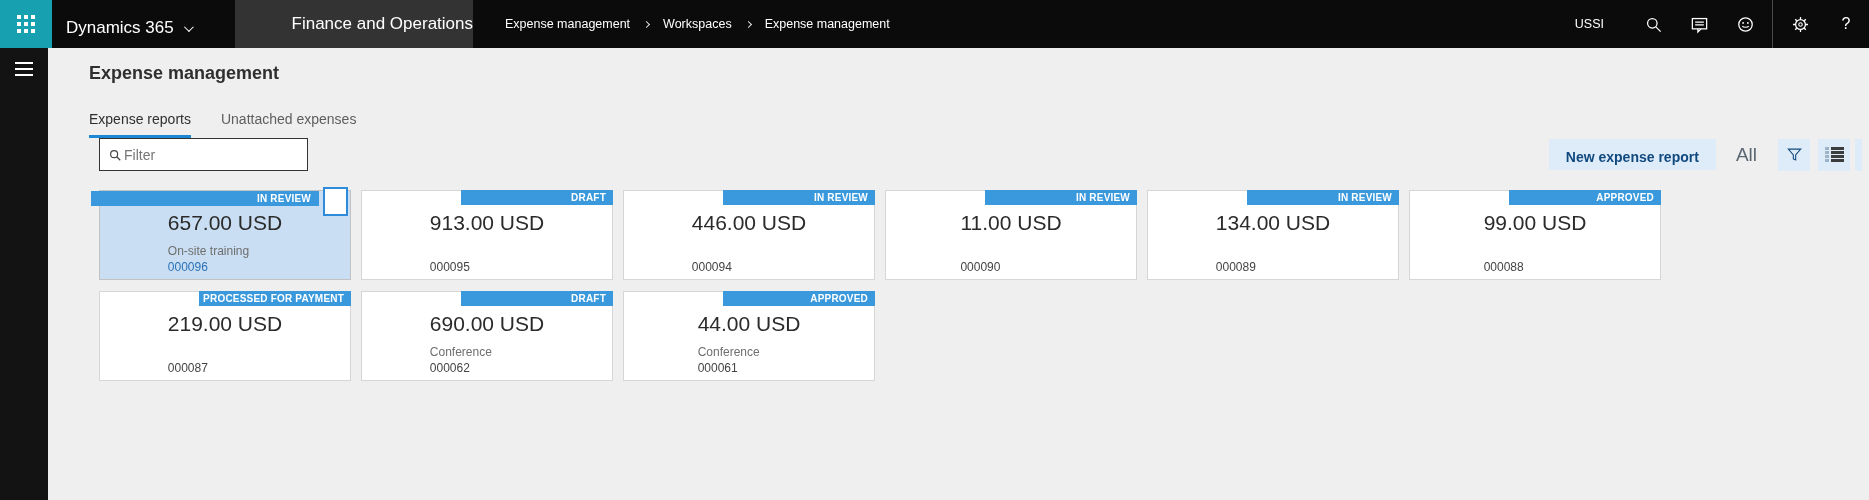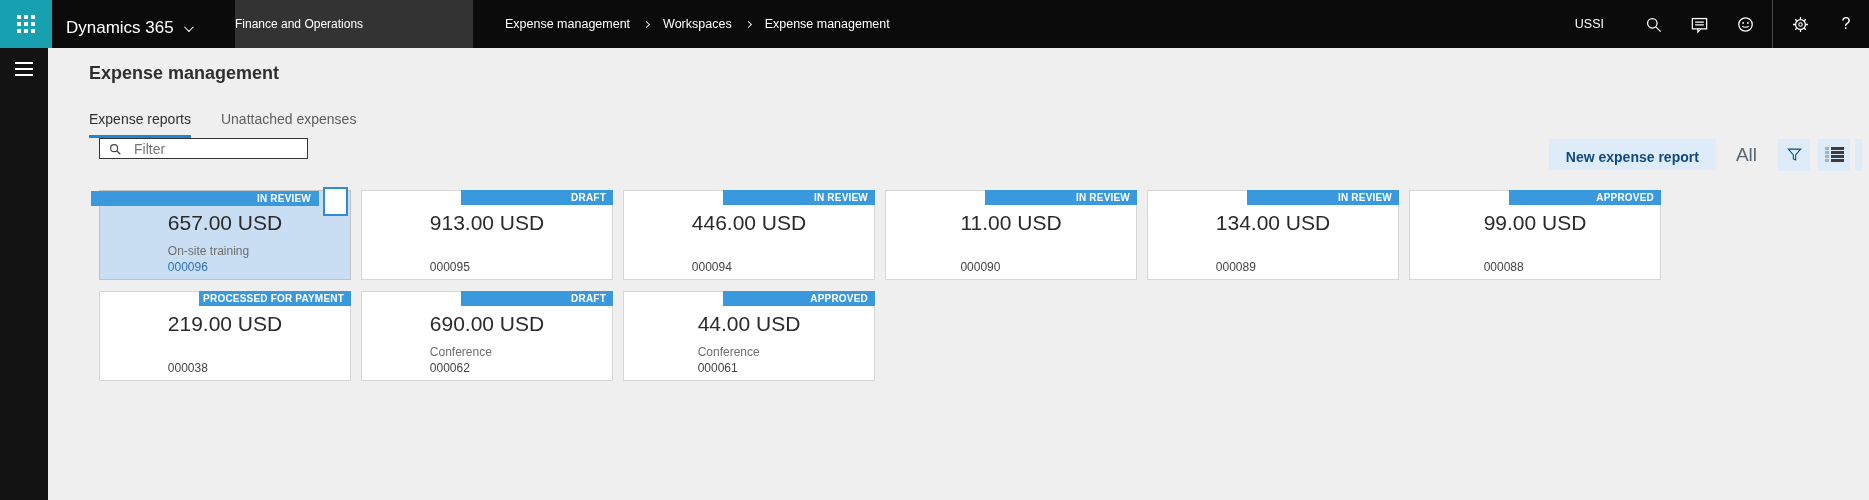--- a/index.html
+++ b/index.html
@@ -8,42 +8,42 @@
 
   
   .topbar { position:absolute; left:0; top:0; width:1869px; height:48px; background:#0b0b0b; color:#fff; z-index:5; }
   .waffle { position:absolute; left:0; top:0; width:52px; height:48px; background:var(--teal,#16a0b0); display:flex; align-items:center; justify-content:center; cursor:pointer; }
   .waffle-grid { display:grid; grid-template-columns:repeat(3,4px); grid-template-rows:repeat(3,4px); gap:3px; }
   .waffle-grid i { background:#fff; display:block; }
   .product { position:absolute; left:66px; top:0; height:56px; display:flex; align-items:center; gap:10px; font-size:17px; cursor:pointer; }
   .chev { width:7px; height:7px; border-right:1.5px solid #fff; border-bottom:1.5px solid #fff; display:inline-block; }
   .chev.down { transform:rotate(45deg) translateY(-2px); }
   .chev.right { transform:rotate(-45deg); width:5px; height:5px; border-color:#ddd; }
-  .appblock { position:absolute; left:235px; top:0; width:238px; height:48px; background:#333; display:flex; align-items:center; justify-content:flex-start; font-size:12px; cursor:pointer; }
+  .appblock { position:absolute; left:235px; top:0; width:238px; height:48px; background:#333; display:flex; align-items:center; justify-content:flex-end; font-size:17px; cursor:pointer; }
   .breadcrumb { position:absolute; left:505px; top:0; height:48px; display:flex; align-items:center; gap:14px; font-size:12.5px; }
   .breadcrumb .bc-item { cursor:pointer; }
   .tb-right { position:absolute; right:0; top:0; height:48px; display:flex; align-items:center; }
   .company { font-size:12.5px; margin-right:26px; cursor:pointer; }
   .tb-icon { width:20px; height:20px; margin:0 13px; display:flex; align-items:center; justify-content:center; cursor:pointer; }
   .tb-divider { width:1px; height:48px; background:#4a4a4a; margin:0 4px; }
   .help-q { font-size:16px; color:#fff; }
 
   
   .leftrail { position:absolute; left:0; top:48px; width:48px; height:452px; background:#131313; }
   .hamburger { width:48px; height:40px; padding:14px 15px; cursor:pointer; }
   .hamburger i { display:block; width:18px; height:2px; background:#fff; margin-bottom:4px; }
 
   
   .content { position:absolute; left:48px; top:48px; width:1821px; height:452px; background:#efefef; }
   .page-title { position:absolute; left:41px; top:15px; font-size:18px; color:#2f2f2f; }
   .tabs { position:absolute; left:41px; top:63px; display:flex; gap:30px; }
   .tab { font-size:14px; color:#605e5c; padding-bottom:8px; cursor:pointer; border-bottom:3px solid transparent; }
   .tab.active { color:#2f2f2f; border-bottom-color:var(--underline,#1e87d5); }
 
-  .filterbox { position:absolute; left:51px; top:90px; width:209px; height:21px; background:#fff; border:1px solid #333; display:flex; align-items:center; padding:0 8px; gap:12px; }
+  .filterbox { position:absolute; left:51px; top:90px; width:209px; height:33px; background:#fff; border:1px solid #333; display:flex; align-items:center; padding:0 8px; gap:2px; }
   .filterbox input { border:none; outline:none; font-size:14px; color:#333; width:160px; font-family:"Liberation Sans",sans-serif; background:transparent; }
   .filterbox input::placeholder { color:#767676; }
 
   .toolbar-right { position:absolute; right:7px; top:90px; height:33px; display:flex; align-items:center; }
   .btn-new { height:31px; background:var(--btnbg,#deecf9); color:var(--btntx,#10497e); border:none; font-family:"Liberation Sans",sans-serif; font-size:14px; font-weight:bold; padding:10px 17px; cursor:pointer; }
   .scope { font-size:19px; color:#5a6672; margin:0 13px 0 20px; cursor:pointer; }
   .icon-btn { width:32px; height:32px; background:var(--btnbg,#deecf9); margin-left:8px; display:flex; align-items:center; justify-content:center; cursor:pointer; }
   .icon-btn.sliver { width:7px; margin-left:5px; }
   .listicon .lrow { display:flex; gap:2px; margin:1.5px 0; }
   .listicon .tick { width:4px; height:2.5px; background:#9db3c8; }
@@ -240,21 +240,21 @@
       <div class="subtitle"></div>
       <div class="number">000088</div>
     </div>
   </div>
       <div class="card">
     <div class="strip">PROCESSED FOR PAYMENT</div>
 
     <div class="card-inner">
       <div class="amount">219.00 USD</div>
       <div class="subtitle"></div>
-      <div class="number">000038</div>
+      <div class="number">000087</div>
     </div>
   </div>
       <div class="card">
     <div class="strip">DRAFT</div>
 
     <div class="card-inner">
       <div class="amount">690.00 USD</div>
       <div class="subtitle">Conference</div>
       <div class="number">000062</div>
     </div>

